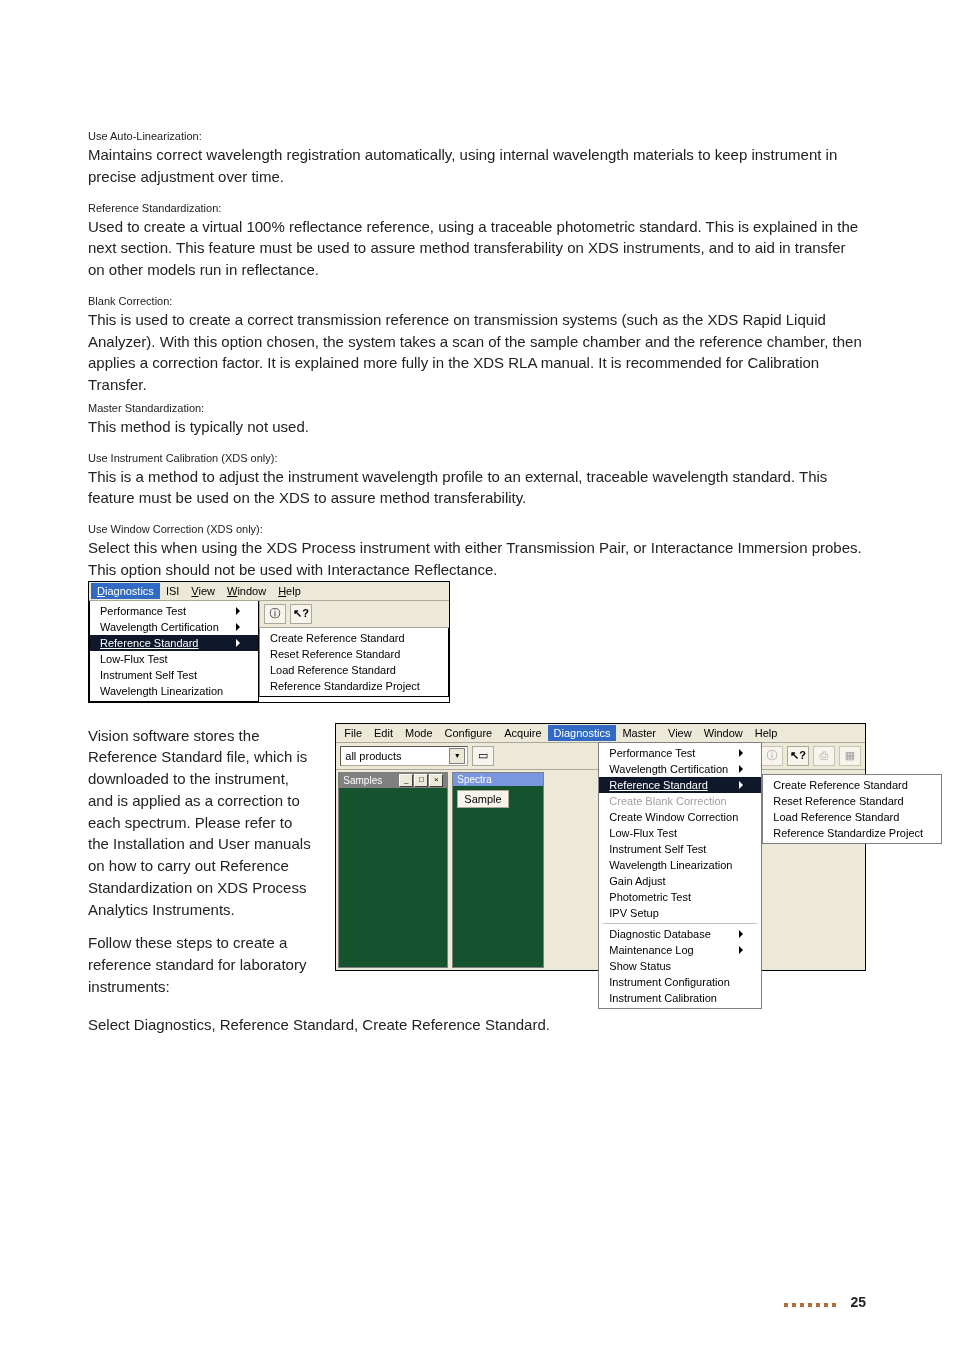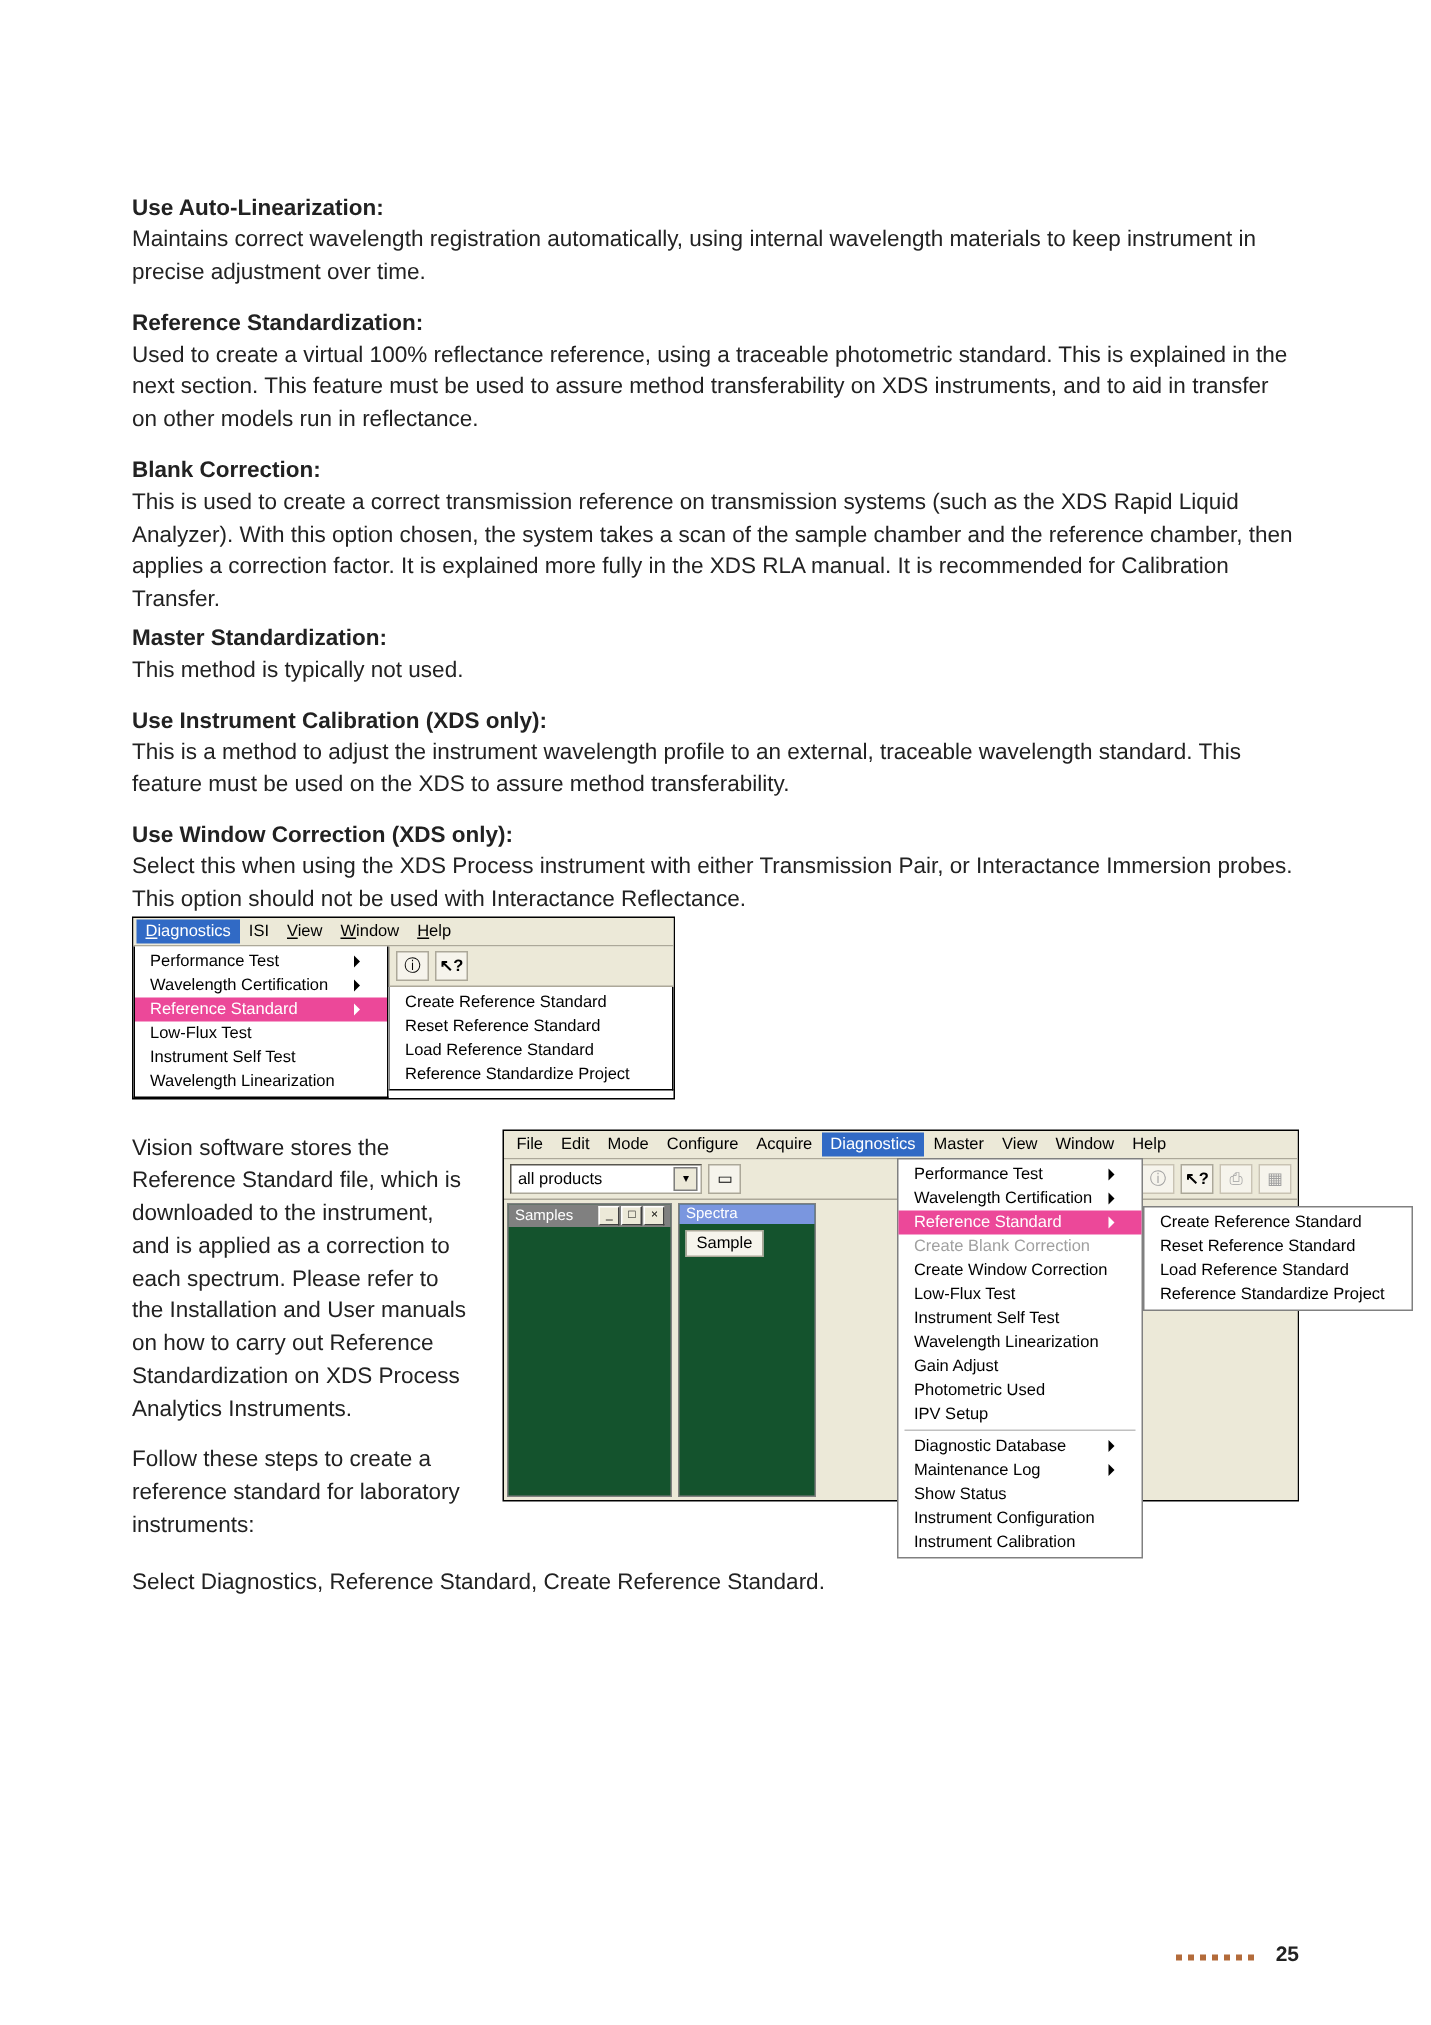--- a/index.html
+++ b/index.html
@@ -10,22 +10,22 @@
     color: #222;
   }
   .page {
     width: 954px;
     min-height: 1350px;
     box-sizing: border-box;
     padding: 120px 88px 40px 88px;
     position: relative;
   }
   .sect-head {
-    font-weight: 700;
-    font-size: 15px;
+    font-weight: 400;
+    font-size: 11px;
     margin-top: 10px;
   }
   .body-text {
     font-size: 15px;
     line-height: 1.45;
     margin-top: 2px;
   }
   .body-text + .sect-head { margin-top: 14px; }
   h2.section-title {
     font-size: 22px;
@@ -87,21 +87,21 @@
     padding: 2px 0;
     min-width: 150px;
   }
   .dm-item {
     padding: 2px 18px 2px 10px;
     white-space: nowrap;
     display: flex;
     justify-content: space-between;
     align-items: center;
   }
-  .dm-item.sel { background: #ec4899; color: #fff; }
+  .dm-item.sel { background: #0f172a; color: #fff; text-decoration: underline; }
   .dm-item.disabled { color: #a0a0a0; }
   .dm-sep { height: 0; border-top: 1px solid #c0c0c0; margin: 2px 4px; }
   .arrow::after {
     content: "";
     display: inline-block;
     border-top: 4px solid transparent;
     border-bottom: 4px solid transparent;
     border-left: 4px solid currentColor;
     margin-left: 8px;
   }
@@ -348,21 +348,21 @@
             <div class="dm-item">
               <span>Instrument Self Test</span>
             </div>
             <div class="dm-item">
               <span>Wavelength Linearization</span>
             </div>
             <div class="dm-item">
               <span>Gain Adjust</span>
             </div>
             <div class="dm-item">
-              <span>Photometric Used</span>
+              <span>Photometric Test</span>
             </div>
             <div class="dm-item">
               <span>IPV Setup</span>
             </div>
             <div class="dm-sep"></div>
             <div class="dm-item arrow">
               <span>Diagnostic Database</span>
             </div>
             <div class="dm-item arrow">
               <span>Maintenance Log</span>

